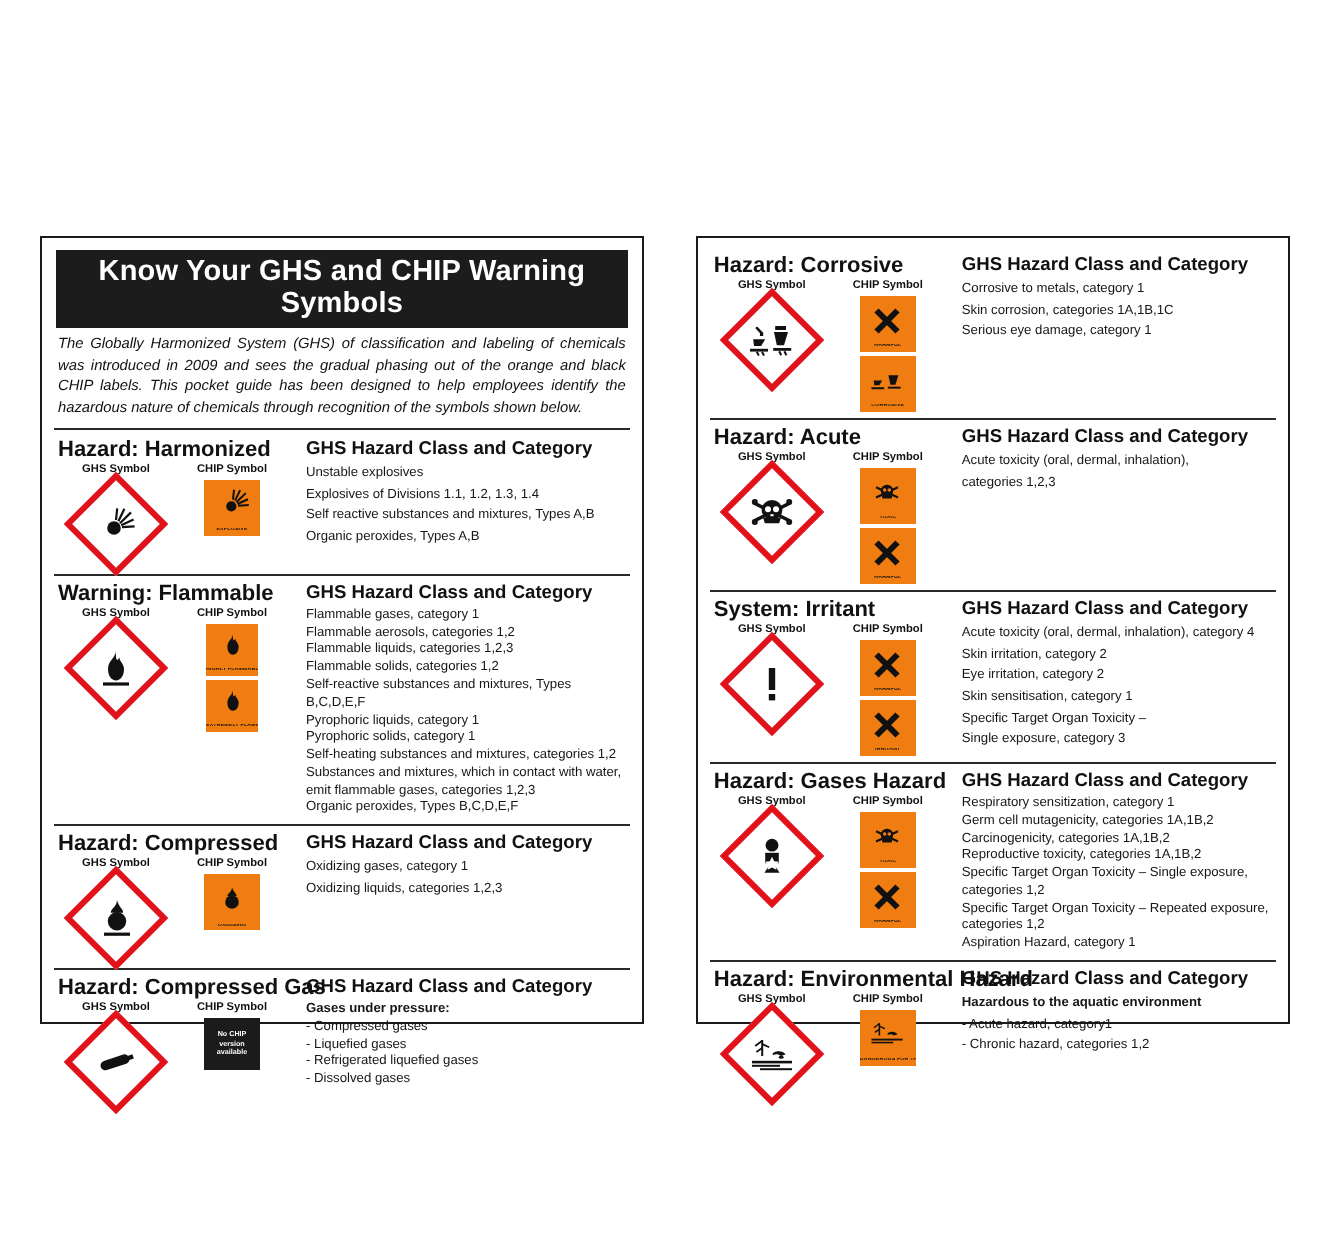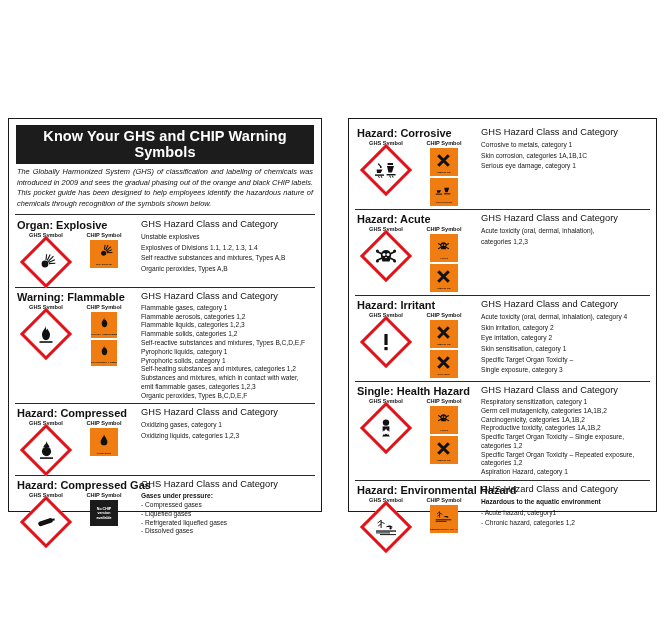--- a/index.html
+++ b/index.html
@@ -9,21 +9,21 @@
     font-family:"Liberation Sans", sans-serif;
     overflow:hidden;
     position:relative;
   }
   .sheet{
     position:absolute;
     top:118px;left:0;
     width:665px;height:394px;
     display:flex;
     gap:26px;
-    padding:0 8px;
+    padding:0 20px;
     box-sizing:border-box;
   }
   .panel{
     background:#fff;
     border:1.2px solid #1a1a1a;
     box-sizing:border-box;
     padding:5px 6px;
     display:flex;
     flex-direction:column;
   }
@@ -69,21 +69,21 @@
     display:flex;font-size:5.6px;font-weight:bold;color:#111;
     margin-bottom:2px;
   }
   .collabels span:first-child{width:58px;text-align:center;}
   .collabels span:last-child{width:58px;text-align:center;}
   .pics{display:flex;align-items:flex-start;}
   .ghscell{width:58px;display:flex;justify-content:center;}
   .chipcell{width:58px;display:flex;flex-direction:column;align-items:center;gap:2px;}
 
   .cat-head{
-    font-size:9.3px;font-weight:normal;color:#111;margin-bottom:3px;
+    font-size:9.3px;font-weight:bold;color:#111;margin-bottom:3px;
   }
   .cat-list{list-style:none;margin:0;padding:0;}
   .cat-list li{font-size:6.6px;line-height:1.33;color:#161616;}
   .cat-list.loose li{line-height:1.62;}
   .cat-list li.bold{font-weight:bold;}
 
   
   .ghs{position:relative;width:44px;height:44px;}
   .ghs .dia{
     position:absolute;left:50%;top:50%;
@@ -127,21 +127,21 @@
 <div class="sheet">
 
   <div class="panel left">
 
     <div class="banner">Know Your GHS and CHIP Warning Symbols</div>
 
     <div class="intro">The Globally Harmonized System (GHS) of classification and labeling of chemicals was introduced in 2009 and sees the gradual phasing out of the orange and black CHIP labels. This pocket guide has been designed to help employees identify the hazardous nature of chemicals through recognition of the symbols shown below.</div>
 
     <div class="hrow">
       <div class="hleft">
-        <div class="htitle">Organ: Explosive</div>
+        <div class="htitle">Hazard: Harmonized</div>
         <div class="collabels">
           <span>GHS Symbol</span>
           <span>CHIP Symbol</span>
         </div>
         <div class="pics">
           <div class="ghscell">
             <div class="ghs">
               <div class="dia"></div>
               <div class="glyph">
                 <svg width="20" height="20" viewBox="0 0 20 20">
@@ -440,21 +440,21 @@
         <div class="cat-head">GHS Hazard Class and Category</div>
         <ul class="cat-list loose">
           <li>Acute toxicity (oral, dermal, inhalation),</li>
           <li>categories 1,2,3</li>
         </ul>
       </div>
     </div>
 
     <div class="hrow">
       <div class="hleft">
-        <div class="htitle">Hazard: Irritant</div>
+        <div class="htitle">System: Irritant</div>
         <div class="collabels">
           <span>GHS Symbol</span>
           <span>CHIP Symbol</span>
         </div>
         <div class="pics">
           <div class="ghscell">
             <div class="ghs">
               <div class="dia"></div>
               <div class="glyph">
                 <svg width="10" height="20" viewBox="0 0 10 20">
@@ -492,21 +492,21 @@
           <li>Eye irritation, category 2</li>
           <li>Skin sensitisation, category 1</li>
           <li>Specific Target Organ Toxicity –</li>
           <li>Single exposure, category 3</li>
         </ul>
       </div>
     </div>
 
     <div class="hrow">
       <div class="hleft">
-        <div class="htitle">Single: Health Hazard</div>
+        <div class="htitle">Hazard: Gases Hazard</div>
         <div class="collabels">
           <span>GHS Symbol</span>
           <span>CHIP Symbol</span>
         </div>
         <div class="pics">
           <div class="ghscell">
             <div class="ghs">
               <div class="dia"></div>
               <div class="glyph">
                 <svg width="18" height="20" viewBox="0 0 18 20">

